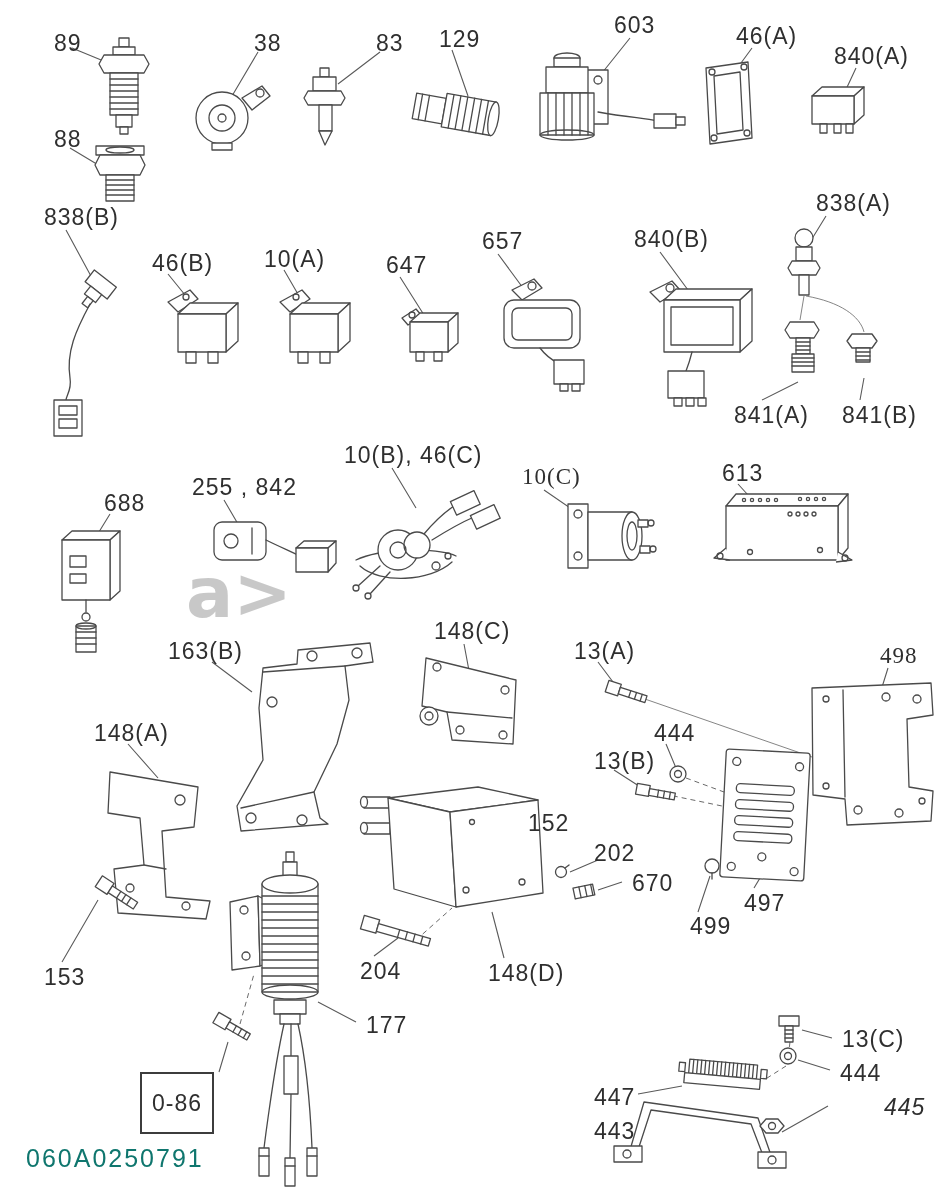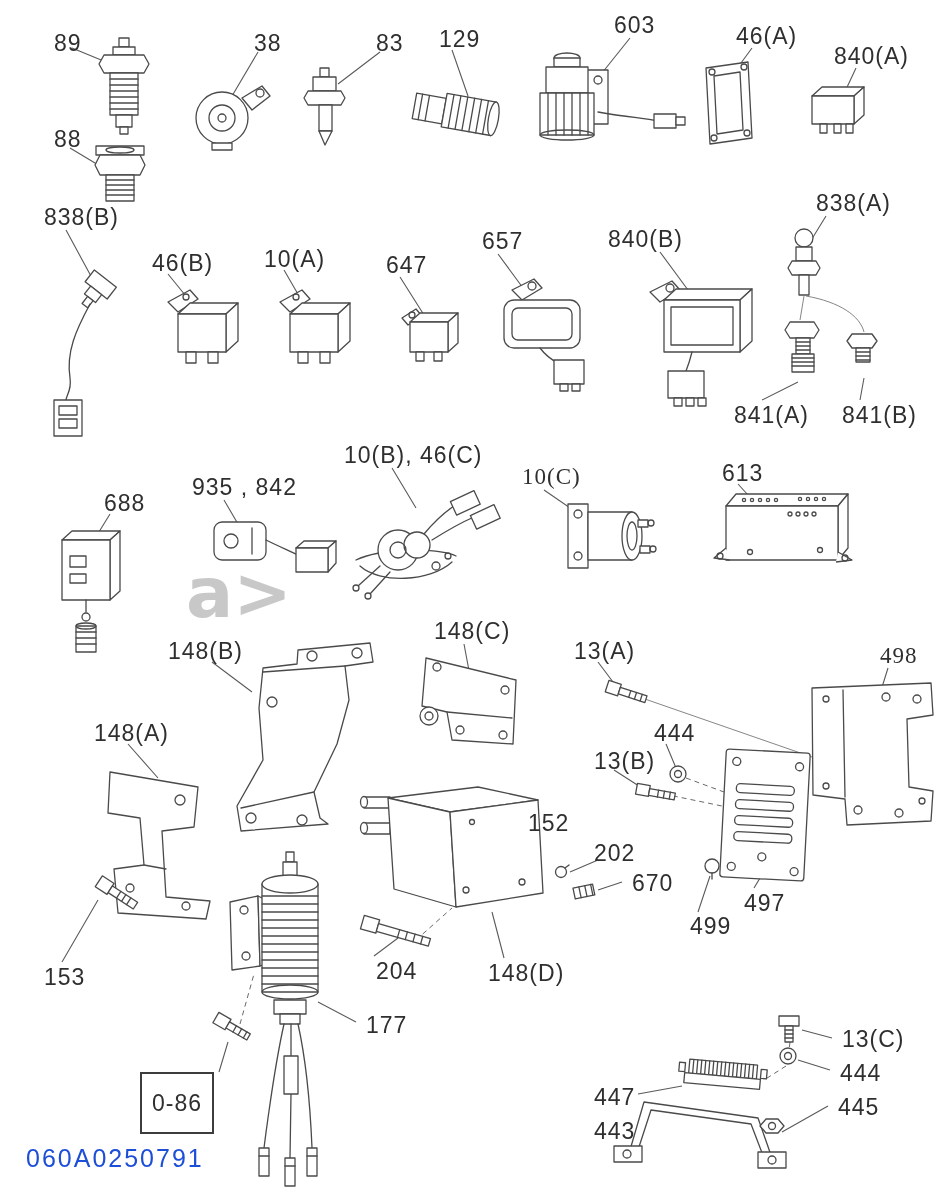--- a/index.html
+++ b/index.html
@@ -8,21 +8,21 @@
   #diagram{position:absolute;left:0;top:0;z-index:1;}
   #diagram *{vector-effect:non-scaling-stroke;}
   .s{stroke:#4a4a4a;stroke-width:1.3;fill:none;stroke-linejoin:round;stroke-linecap:round;}
   .f{stroke:#4a4a4a;stroke-width:1.3;fill:#ffffff;stroke-linejoin:round;}
   .ld{stroke:#5a5a5a;stroke-width:1.1;fill:none;}
   .dash{stroke:#6a6a6a;stroke-width:1;fill:none;stroke-dasharray:5 4;}
   .thin{stroke:#777;stroke-width:0.9;fill:none;}
   #callout-layer{position:absolute;left:0;top:0;width:944px;height:1200px;z-index:4;margin-left:8px;}
   .callout{position:absolute;font-size:23px;color:#2f2f2f;letter-spacing:1px;white-space:nowrap;cursor:default;}
   .callout.boxed{border:2px solid #3c3c3c;padding:15px 10px;line-height:28px;}
-  .drawing-number{position:absolute;left:26px;top:1144px;font-size:25px;color:#1d4ed8;letter-spacing:2px;z-index:4;}
+  .drawing-number{position:absolute;left:26px;top:1144px;font-size:25px;color:#0f766e;letter-spacing:2px;z-index:4;}
   .watermark{position:absolute;left:186px;top:552px;z-index:3;display:flex;align-items:baseline;gap:10px;
              color:rgba(155,155,155,0.55);font-weight:bold;font-size:66px;pointer-events:none;
              font-family:"DejaVu Sans",sans-serif;}
   .wm-logo{font-size:70px;}
 </style>
 </head>
 <body>
 
 <div id="page">
 
@@ -483,49 +483,49 @@
       <div class="callout" style="left: 368px; top: 30px;">83</div>
       <div class="callout" style="left: 431px; top: 26px;">129</div>
       <div class="callout" style="left: 606px; top: 12px;">603</div>
       <div class="callout" style="left: 728px; top: 23px;">46(A)</div>
       <div class="callout" style="left: 826px; top: 43px;">840(A)</div>
       <div class="callout" style="left: 36px; top: 204px;">838(B)</div>
       <div class="callout" style="left: 144px; top: 250px;">46(B)</div>
       <div class="callout" style="left: 256px; top: 246px;">10(A)</div>
       <div class="callout" style="left: 378px; top: 252px;">647</div>
       <div class="callout" style="left: 474px; top: 228px;">657</div>
-      <div class="callout" style="left: 600px; top: 226px;">840(B)</div>
+      <div class="callout" style="left: 626px; top: 226px;">840(B)</div>
       <div class="callout" style="left: 808px; top: 190px;">838(A)</div>
       <div class="callout" style="left: 726px; top: 402px;">841(A)</div>
       <div class="callout" style="left: 834px; top: 402px;">841(B)</div>
       <div class="callout" style="left: 96px; top: 490px;">688</div>
-      <div class="callout" style="left: 184px; top: 474px;">935 , 842</div>
+      <div class="callout" style="left: 184px; top: 474px;">255 , 842</div>
       <div class="callout" style="left: 336px; top: 442px;">10(B), 46(C)</div>
       <div class="callout" style="left: 514px; top: 464px; font-family: Liberation Serif, serif;">10(C)</div>
       <div class="callout" style="left: 714px; top: 460px;">613</div>
-      <div class="callout" style="left: 160px; top: 638px;">148(B)</div>
+      <div class="callout" style="left: 160px; top: 638px;">163(B)</div>
       <div class="callout" style="left: 426px; top: 618px;">148(C)</div>
       <div class="callout" style="left: 566px; top: 638px; text-align: center;">13(A)</div>
       <div class="callout" style="left: 872px; top: 643px; font-family: Liberation Serif, serif;">498</div>
       <div class="callout" style="left: 86px; top: 720px;">148(A)</div>
       <div class="callout" style="left: 646px; top: 720px;">444</div>
       <div class="callout" style="left: 586px; top: 748px;">13(B)</div>
       <div class="callout" style="left: 520px; top: 810px;">152</div>
       <div class="callout" style="left: 586px; top: 840px;">202</div>
       <div class="callout" style="left: 624px; top: 870px;">670</div>
       <div class="callout" style="left: 736px; top: 890px;">497</div>
       <div class="callout" style="left: 682px; top: 913px;">499</div>
       <div class="callout" style="left: 36px; top: 964px;">153</div>
-      <div class="callout" style="left: 368px; top: 958px;">204</div>
+      <div class="callout" style="left: 352px; top: 958px;">204</div>
       <div class="callout" style="left: 480px; top: 960px;">148(D)</div>
       <div class="callout" style="left: 358px; top: 1012px;">177</div>
       <div class="callout" style="left: 834px; top: 1026px;">13(C)</div>
       <div class="callout" style="left: 832px; top: 1060px;">444</div>
       <div class="callout" style="left: 586px; top: 1084px;">447</div>
-      <div class="callout" style="left: 830px; top: 1094px;">445</div>
+      <div class="callout" style="left: 876px; top: 1094px; font-style: italic;">445</div>
       <div class="callout" style="left: 586px; top: 1118px;">443</div>
     </div>
 
 <div class="callout boxed" id="boxed-callout" style="left: 140px; top: 1072px;">0-86</div>
 
 <div class="drawing-number">060A0250791</div>
 
 </div>
 
 </body></html>

